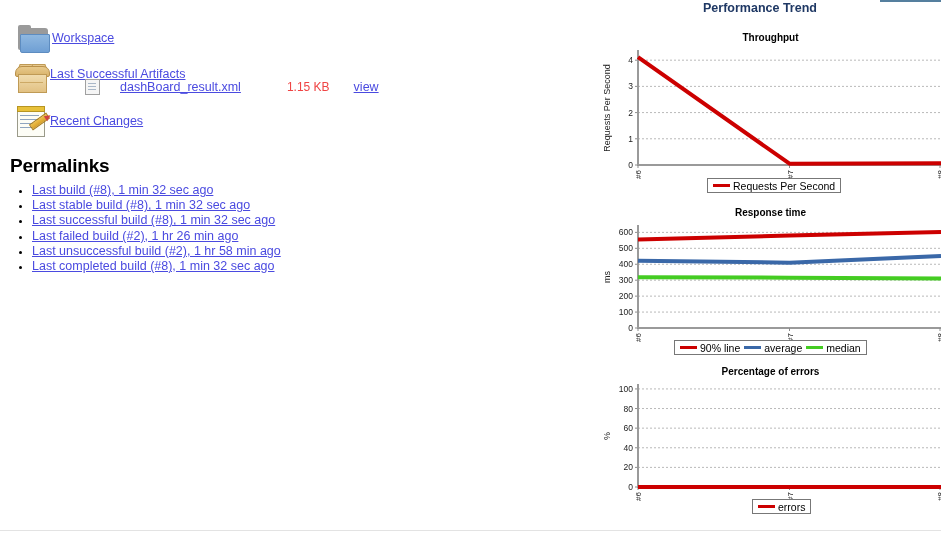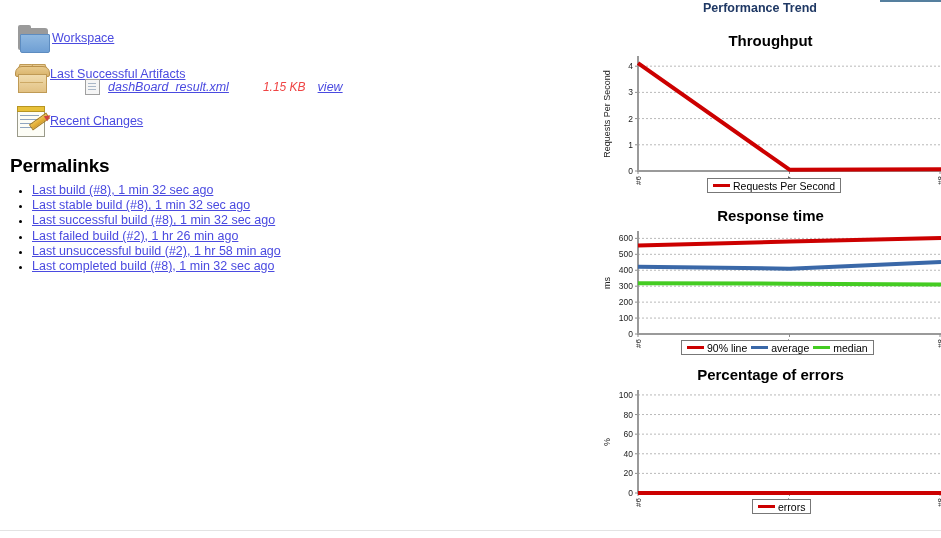--- a/index.html
+++ b/index.html
@@ -150,22 +150,21 @@
     width: 8px; height: 1px;
     background: #a9b7c8;
     display: block;
   }
 
   #artifact-file-row {
     position: absolute;
     left: 85px; top: 79px;
     display: flex;
     align-items: center;
-    gap: 8px;
-    font-style: italic;
+    gap: 20px;
   }
   #artifact-size {
     color: #ef4444;
     font-size: 12px;
     margin-left: 26px;
     margin-right: 4px;
   }
 
   
   #permalinks-title {
@@ -210,21 +209,21 @@
     text-align: center;
     font-size: 12.5px;
     font-weight: bold;
     color: #1f3864;
   }
 
   .chart-block { position: absolute; left: 0; width: 341px; }
   .chart-title {
     width: 341px;
     text-align: center;
-    font-size: 15px;
+    font-size: 10px;
     font-weight: bold;
     color: #000;
   }
   .plot-wrap {
     position: relative;
     width: 341px;
   }
   .legend-box {
     position: absolute;
     border: 1px solid #777;
@@ -390,21 +389,21 @@
             <line x1="189.5" x2="189.5" y1="110" y2="113" stroke="#8c8c8c" stroke-width="1"></line>
             <text x="192.5" y="115" font-size="8" font-family="&quot;Liberation Sans&quot;, sans-serif" fill="#222" transform="rotate(-90 192.5 115)" text-anchor="end">#7</text>
             <line x1="340" x2="340" y1="110" y2="113" stroke="#8c8c8c" stroke-width="1"></line>
             <text x="343" y="115" font-size="8" font-family="&quot;Liberation Sans&quot;, sans-serif" fill="#222" transform="rotate(-90 343 115)" text-anchor="end">#8</text>
             <text x="10" y="59" font-size="9" font-family="&quot;Liberation Sans&quot;, sans-serif" fill="#222" text-anchor="middle" transform="rotate(-90 10 59)">ms</text>
             <polyline points="38,21.387500000000003 189.5,17.5625 341,14.056249999999991" fill="none" stroke="#cc0000" stroke-width="4" stroke-linejoin="round" stroke-linecap="butt"></polyline>
             <polyline points="38,42.74374999999999 189.5,44.65625 341,37.96249999999999" fill="none" stroke="#3a68a8" stroke-width="4" stroke-linejoin="round" stroke-linecap="butt"></polyline>
             <polyline points="38,59.31875 189.5,59.637499999999996 341,60.59375" fill="none" stroke="#44cc22" stroke-width="4" stroke-linejoin="round" stroke-linecap="butt"></polyline>
           </svg>
         </div>
-      <div class="legend-box" id="legend-1" style="left: 81px; top: 133px;">
+      <div class="legend-box" id="legend-1" style="left: 74px; top: 133px;">
           <span class="legend-item">
             <span class="legend-swatch" style="background: rgb(204, 0, 0);"></span>
             <span>90% line</span>
           </span>
           <span class="legend-item">
             <span class="legend-swatch" style="background: rgb(58, 104, 168);"></span>
             <span>average</span>
           </span>
           <span class="legend-item">
             <span class="legend-swatch" style="background: rgb(68, 204, 34);"></span>

